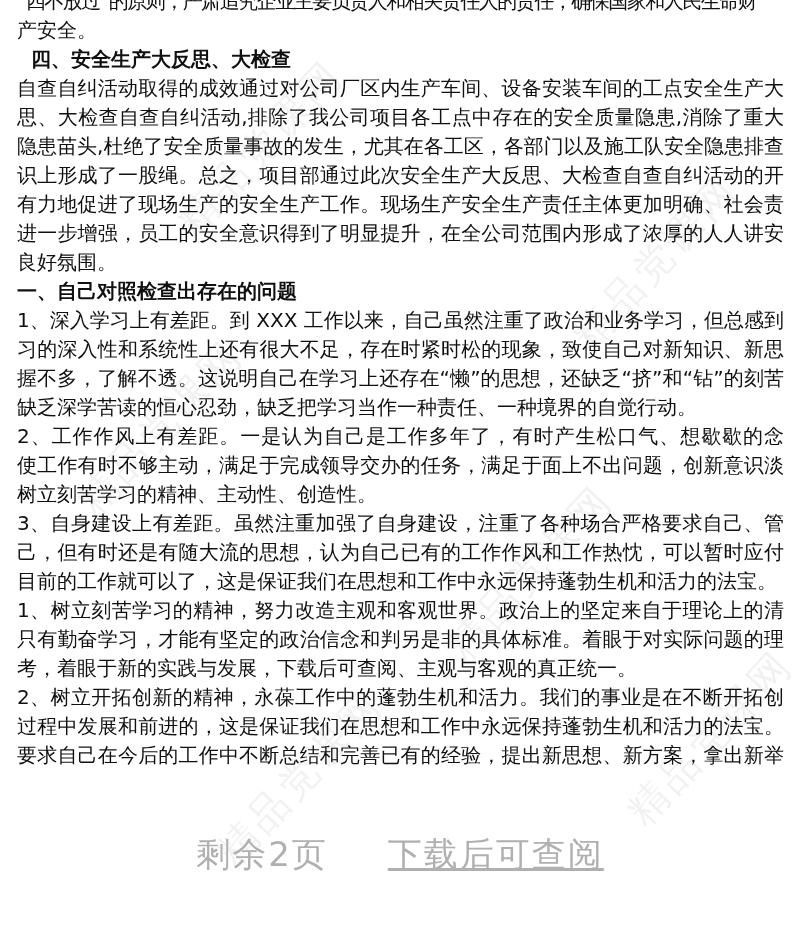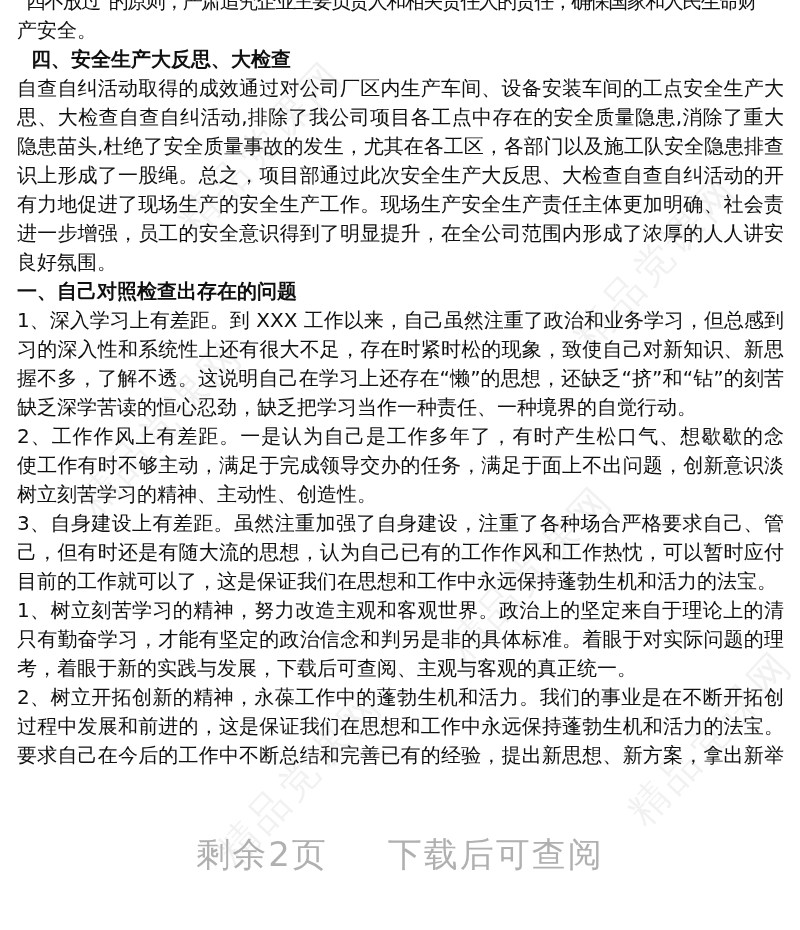--- a/index.html
+++ b/index.html
@@ -75,21 +75,21 @@
     position: absolute;
     left: 0;
     width: 100%;
     top: 832px;
     z-index: 1;
     text-align: center;
     font-size: 34px;
     letter-spacing: 2px;
     color: #b0b0b0;
   }
-  .footer .gap { margin-left: 60px; }
+  .footer .gap { margin-left: 60px; text-decoration: underline; }
 </style>
 </head>
 <body>
 
 <div class="page">
 
   <div class="watermark-layer">
       <span class="wm-1" style="color: rgba(0, 0, 0, 0.055);">精品党课网</span>
       <span class="wm-2" style="color: rgba(0, 0, 0, 0.055);">精品党课网</span>
       <span class="wm-3" style="color: rgba(0, 0, 0, 0.055);">精品党课网</span>

